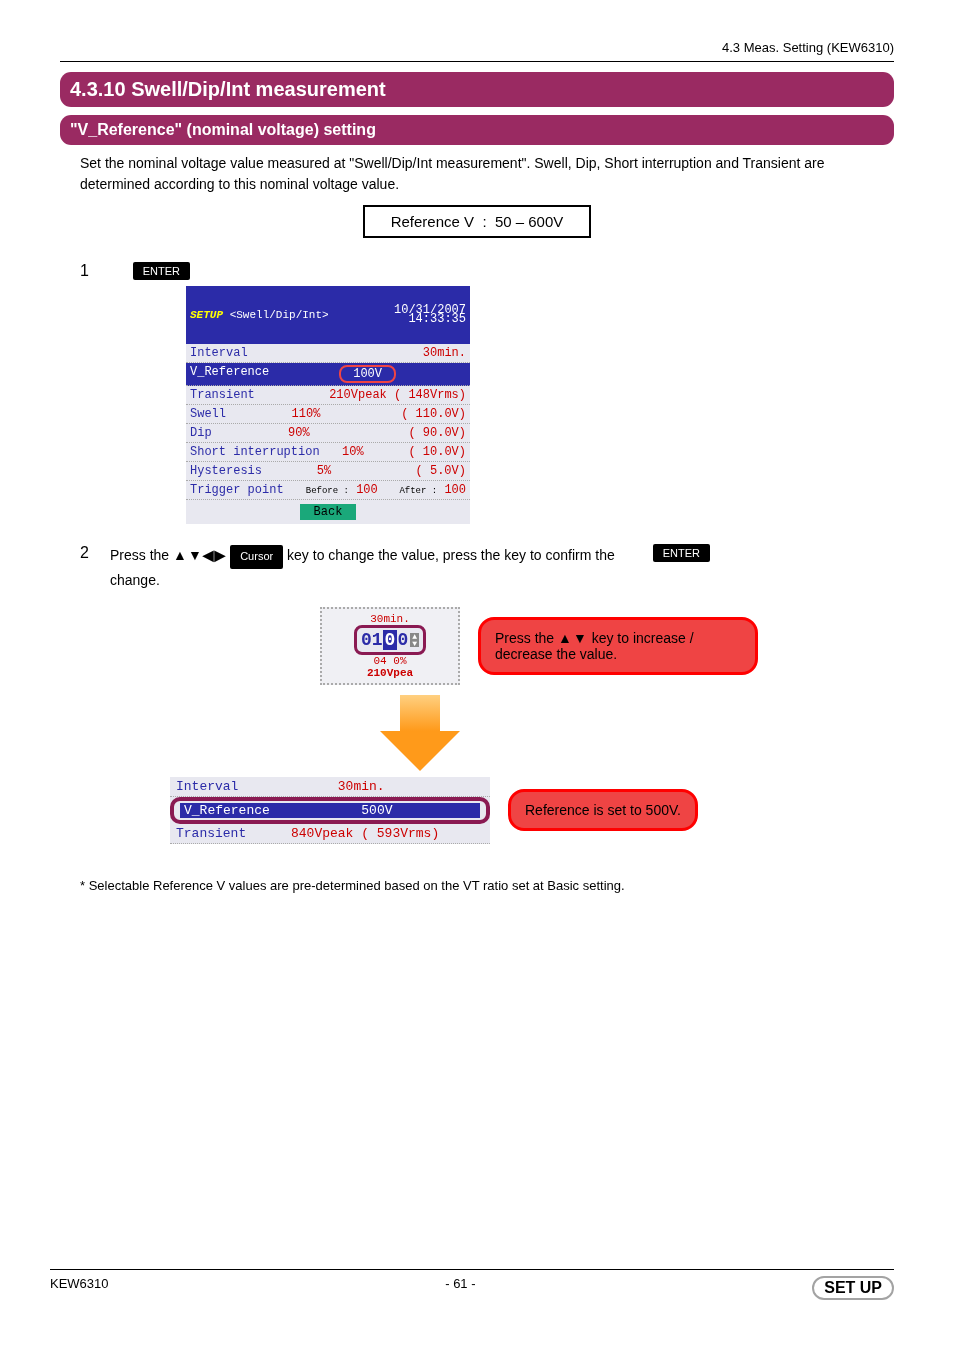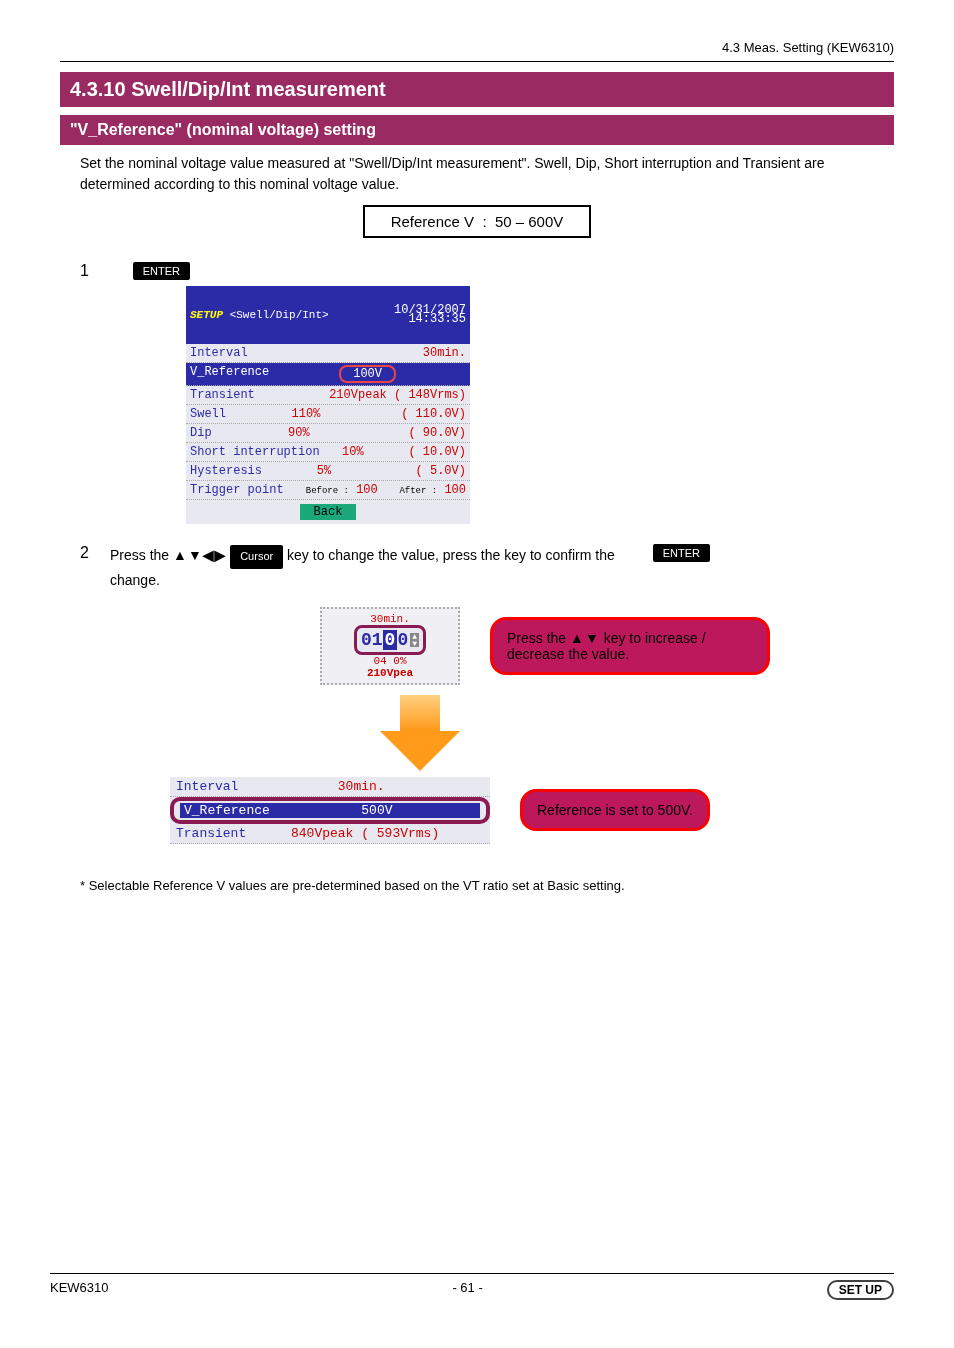--- a/index.html
+++ b/index.html
@@ -15,20 +15,21 @@
   }
   .hr-top { border-top: 1px solid #000; margin-bottom: 10px; }
   .page-header { text-align: right; font-size: 13px; margin-bottom: 6px; }
 
   .bar-purple {
     background: #9a2a62;
     color: #fff;
     padding: 6px 10px;
     font-weight: bold;
     margin: 8px 0 8px 0;
+    border-radius: 11px;
   }
   .bar-purple.big { font-size: 20px; }
   .bar-purple.med { font-size: 16px; }
   .desc { margin: 8px 20px; line-height: 1.5; }
 
   .range-box {
     display: inline-block;
     border: 2px solid #000;
     padding: 6px 26px;
     text-align: center;
@@ -137,22 +138,22 @@
   }
   .spin span { font-size: 8px; background: #888; color: #fff; padding: 0 2px; }
   .sub-red { color: #c00; font-size: 11px; }
 
   .callout {
     border: 3px solid #f00;
     border-radius: 16px;
     padding: 10px 14px;
     font-size: 14px;
     max-width: 280px;
-    margin-left: 30px;
-    background: #be185d;
+    margin-left: 18px;
+    background: #ef4444;
   }
   .arrow-shaft {
     width: 40px;
     height: 36px;
     background: linear-gradient(#ffd080, #ff9a1a);
     margin-left: 340px;
   }
   .arrow-head {
     width: 0; height: 0;
     border-left: 40px solid transparent;
@@ -199,25 +200,25 @@
     left: 50px;
     right: 60px;
     display: flex;
     justify-content: space-between;
     border-top: 1px solid #000;
     padding-top: 6px;
     font-size: 13px;
   }
   .setup-pill {
     display: inline-block;
-    border: 2px solid #404040;
+    border: 2px solid #a3a3a3;
     border-radius: 12px;
     padding: 1px 10px;
     font-weight: bold;
-    font-size: 12px;
+    font-size: 16px;
   }
 </style>
 </head>
 <body>
 
 <div class="page-header">4.3 Meas. Setting (KEW6310)</div>
 <div class="hr-top"></div>
 
 <div class="bar-purple big">4.3.10 Swell/Dip/Int measurement</div>
 

